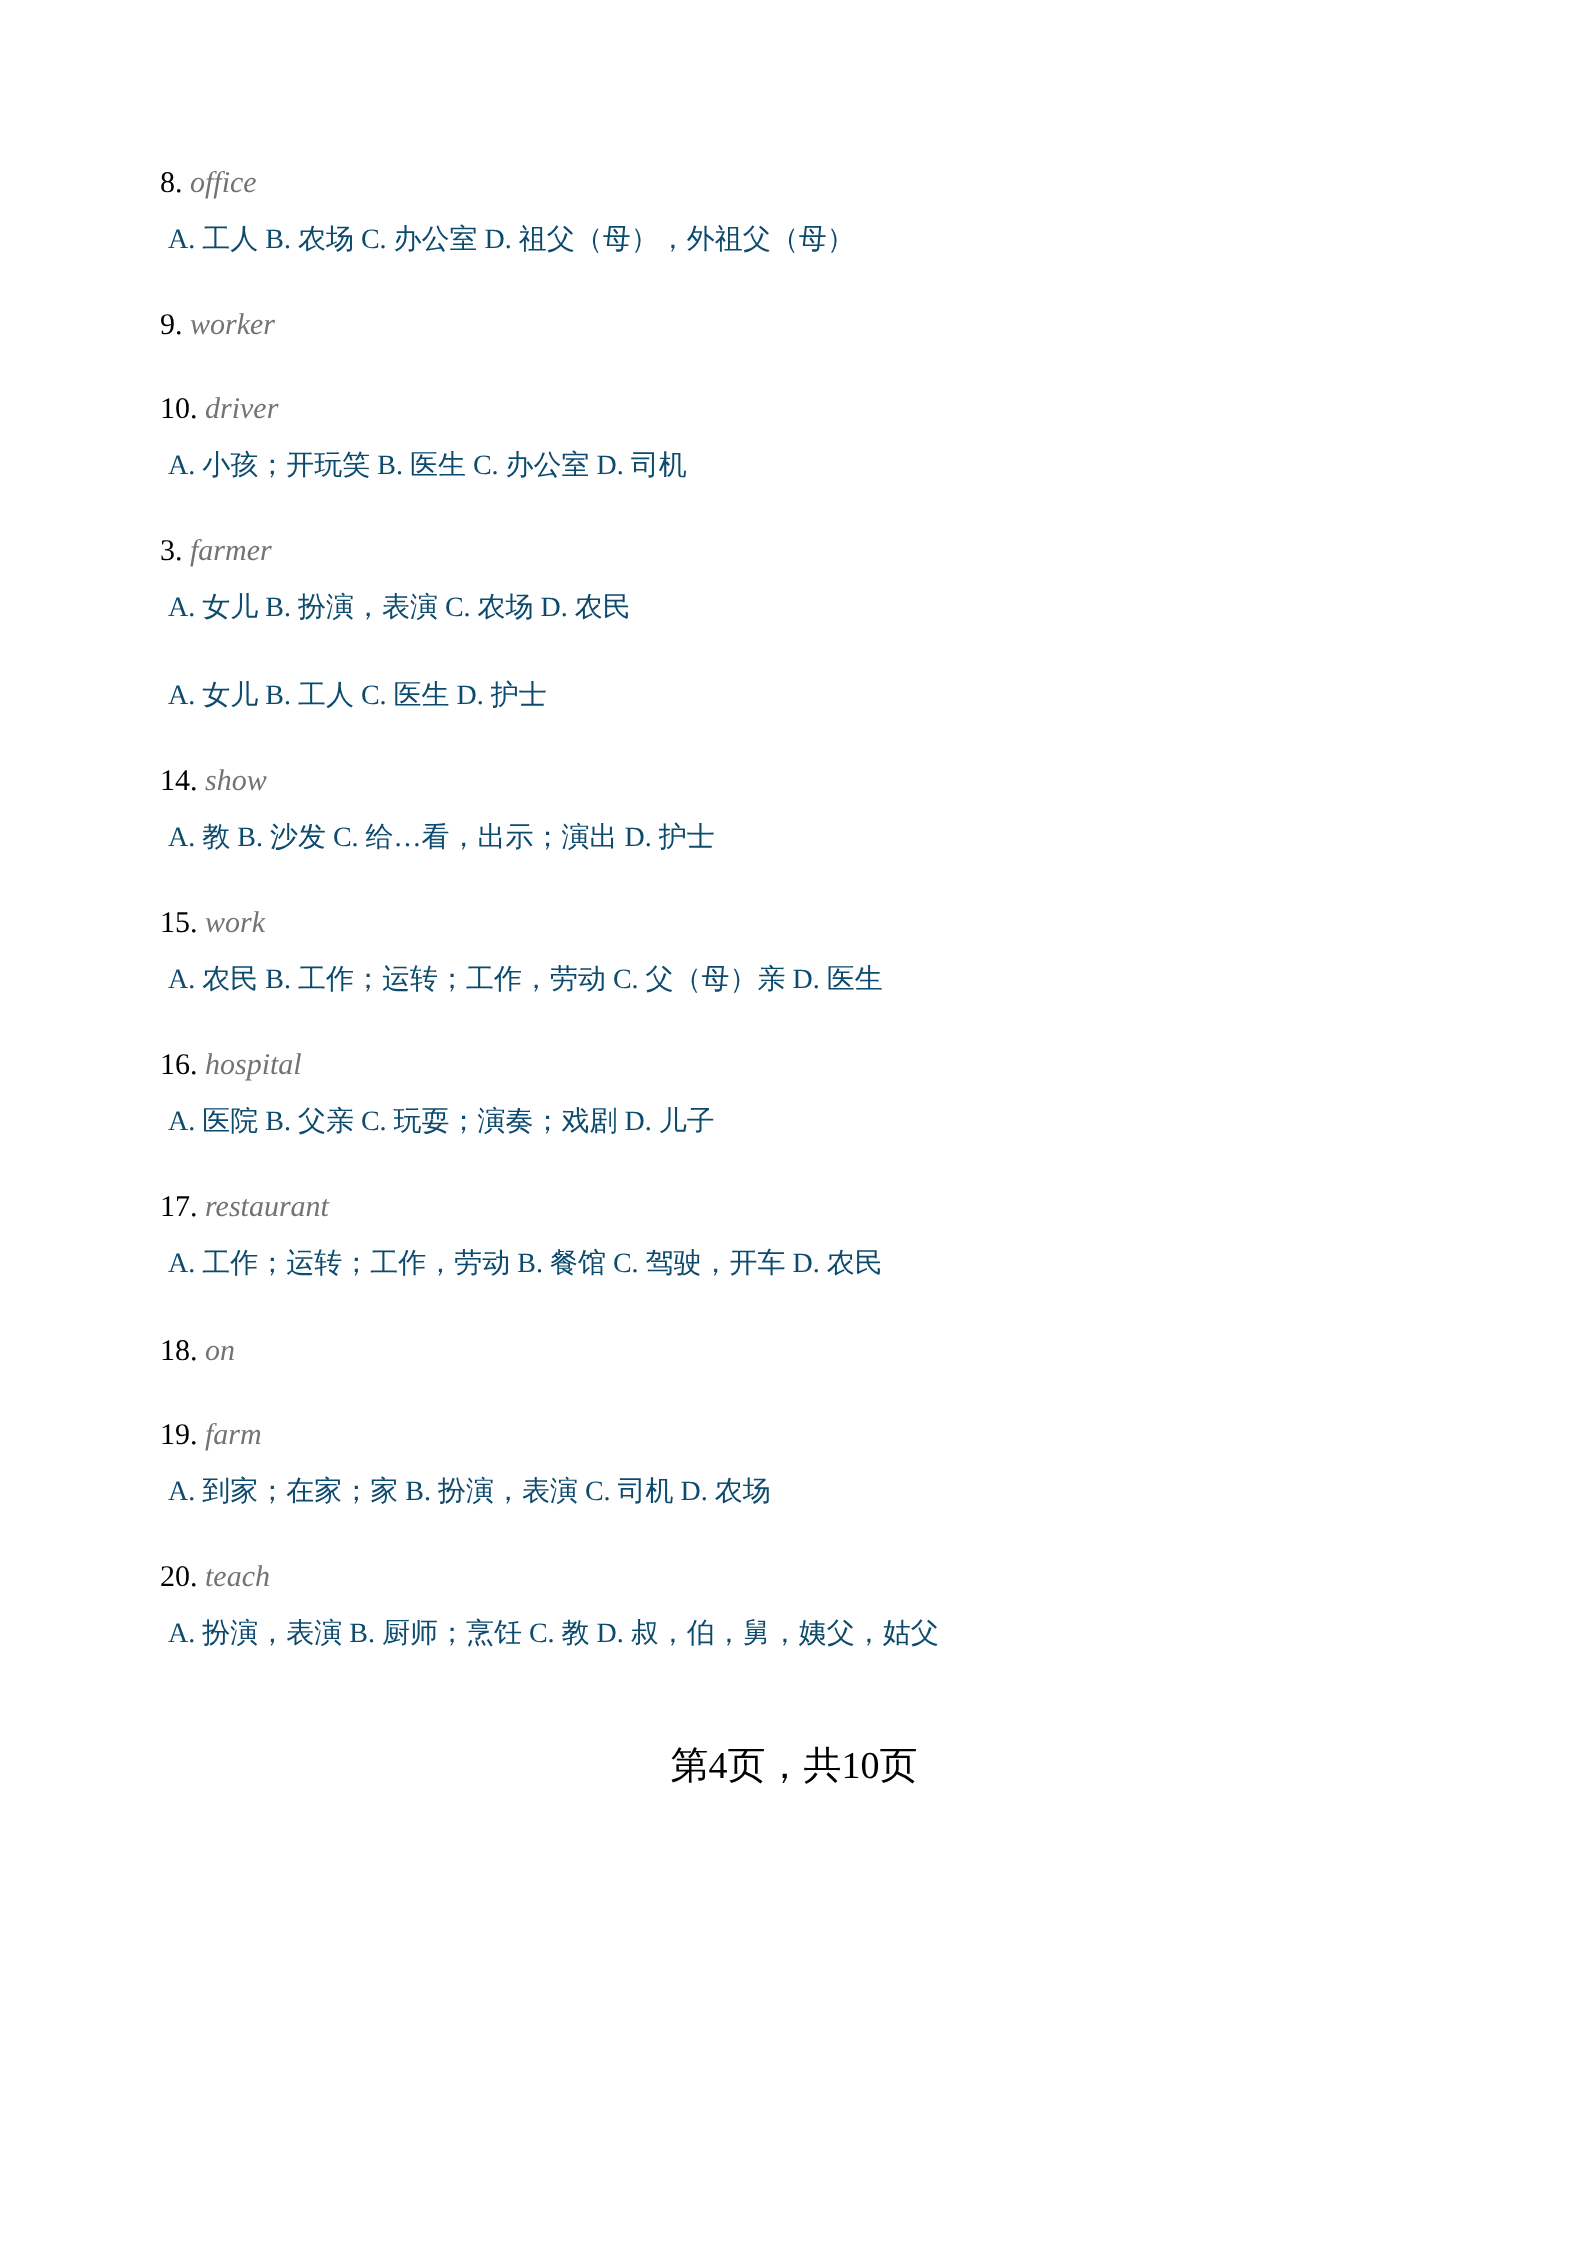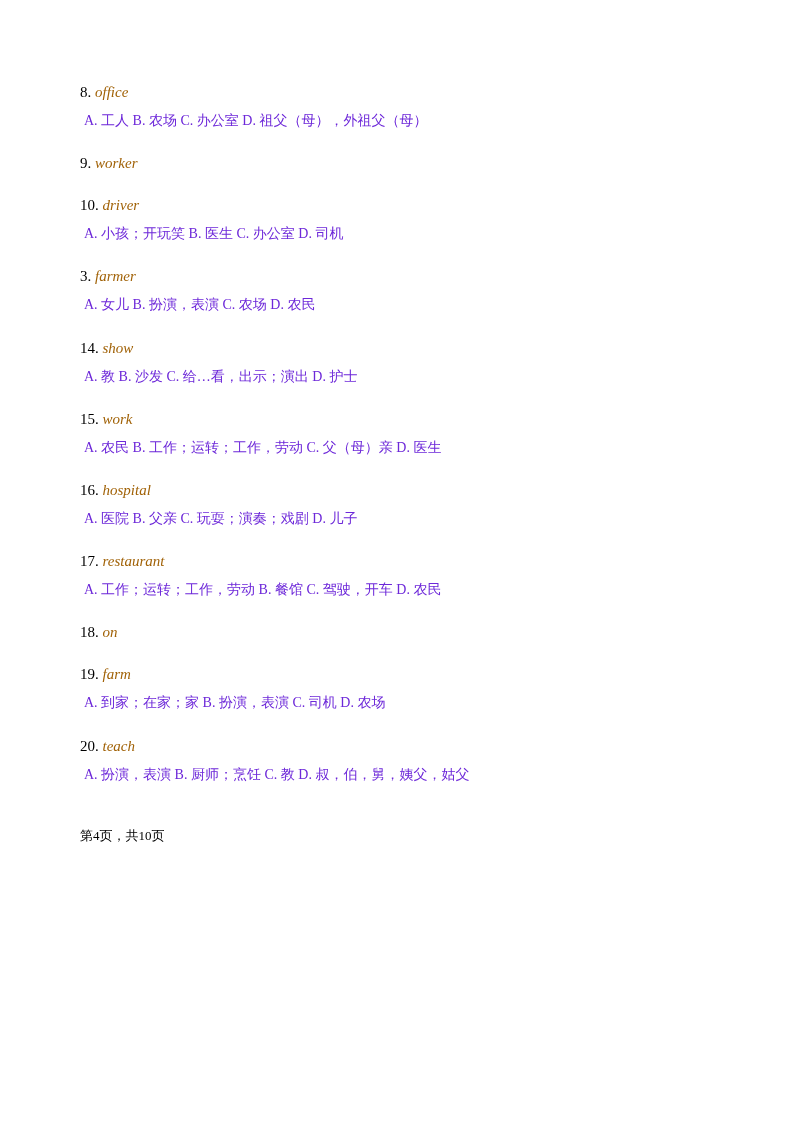--- a/index.html
+++ b/index.html
@@ -23,31 +23,32 @@
       font-size: 15px;
       margin-bottom: 4px;
       line-height: 1.6;
     }
     .question-title .num {
       font-size: 15px;
     }
     .question-title .word {
       font-style: italic;
       font-size: 15px;
-      color: #a16207;
+      color: #737373;
     }
     .question-options {
       font-size: 14px;
       line-height: 1.8;
-      color: #6d28d9;
+      color: #0c4a6e;
       padding-left: 4px;
     }
     .footer {
+      text-align: center;
       margin-top: 40px;
-      font-size: 13px;
+      font-size: 19px;
       color: #000000;
     }
   </style>
 </head>
 <body>
 
 <div>
 <div class="question-block">
       <div class="question-title"><span class="num">8. </span><span class="word">office</span></div>
       <div class="question-options">A. 工人   B. 农场   C. 办公室   D. 祖父（母），外祖父（母）</div>
@@ -57,20 +58,21 @@
     </div>
     <div class="question-block">
       <div class="question-title"><span class="num">10. </span><span class="word">driver</span></div>
       <div class="question-options">A. 小孩；开玩笑   B. 医生   C. 办公室   D. 司机</div>
     </div>
     <div class="question-block">
       <div class="question-title"><span class="num">3. </span><span class="word">farmer</span></div>
       <div class="question-options">A. 女儿   B. 扮演，表演   C. 农场   D. 农民</div>
     </div>
     <div class="question-block">
+      <div class="question-options">A. 女儿   B. 工人   C. 医生   D. 护士</div>
     </div>
     <div class="question-block">
       <div class="question-title"><span class="num">14. </span><span class="word">show</span></div>
       <div class="question-options">A. 教   B. 沙发   C. 给…看，出示；演出   D. 护士</div>
     </div>
     <div class="question-block">
       <div class="question-title"><span class="num">15. </span><span class="word">work</span></div>
       <div class="question-options">A. 农民   B. 工作；运转；工作，劳动   C. 父（母）亲   D. 医生</div>
     </div>
     <div class="question-block">

